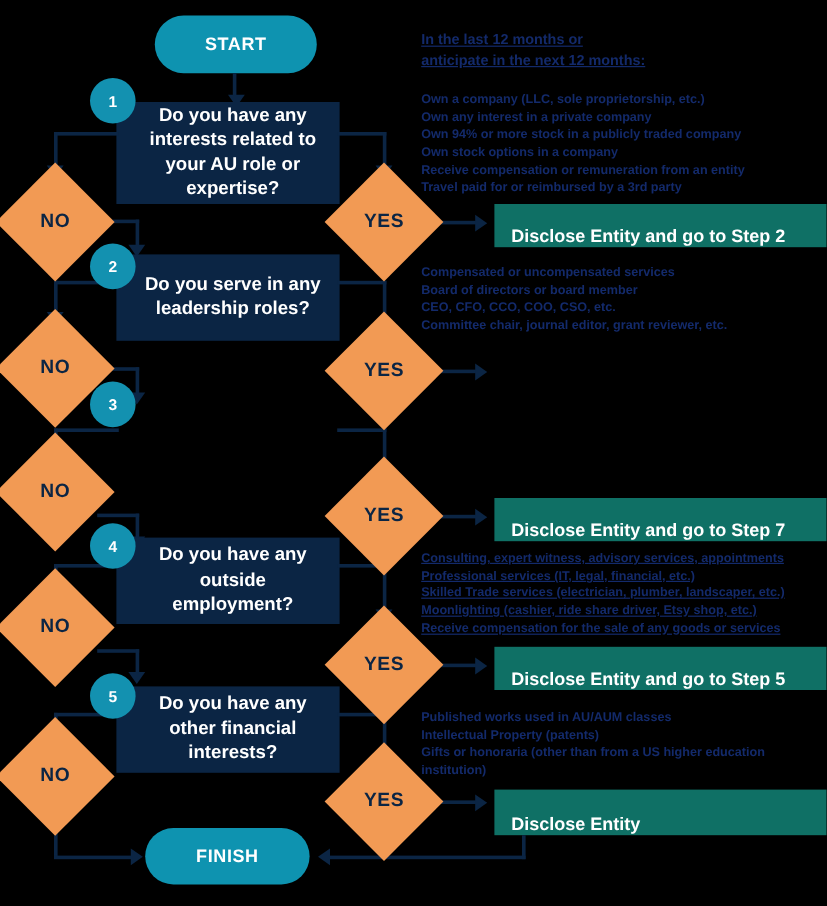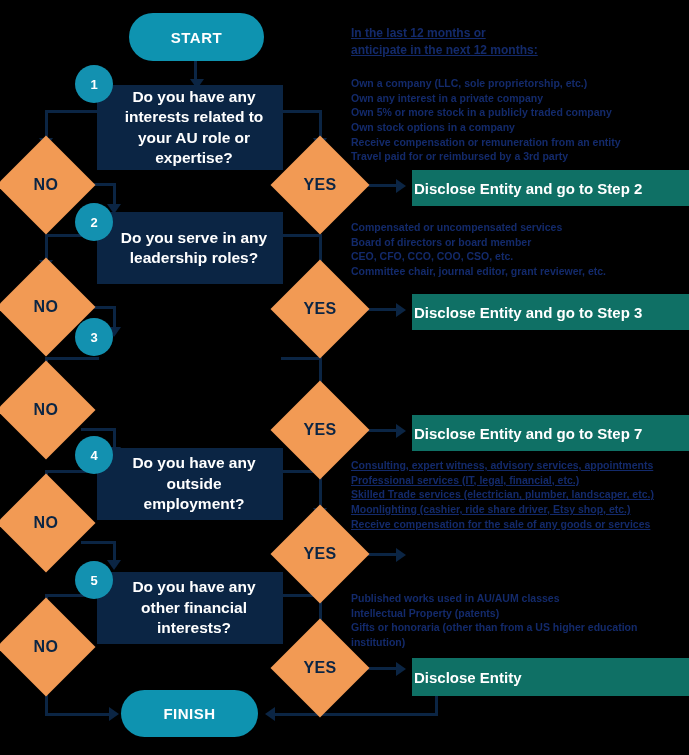--- a/index.html
+++ b/index.html
@@ -64,24 +64,24 @@
     font-weight:bold;
     font-size:16px;
     letter-spacing:.4px;
     z-index:2;
   }
 
   
   .disclose{
     background:#0f7065;
     color:#ffffff;
-    display:flex;align-items:center;
+    display:flex;align-items:flex-end;
     font-size:15px;
     font-weight:bold;
-    padding-left:2px;
+    padding-left:14px;
   }
 
   
   .rt-head{
     color:#132a6b;
     font-size:12px;
     font-weight:bold;
     line-height:1.45;
     white-space:pre-line;
   }
@@ -182,23 +182,20 @@
 
   <div class="ln abs" style="left:281px;top:234px;width:41px;height:3px;"></div>
   <div class="ln abs" style="left:319px;top:234px;width:3px;height:36px;"></div>
   <div class="arrow-d abs" style="left:313px;top:268px;"></div>
   <div class="abs diamond" style="left:285px;top:274px;width:70px;height:70px;">
     <span class="dshape"></span>
     <span class="dlabel">YES</span>
   </div>
   <div class="ln abs" style="left:355px;top:308px;width:46px;height:3px;"></div>
   <div class="arrow-r abs" style="left:396px;top:303px;"></div>
-  <div class="abs disclose" style="left:412px;top:294px;width:277px;height:36px;">
-    <span>Disclose Entity and go to Step 3</span>
-  </div>
 
   <div class="ln abs" style="left:81px;top:306px;width:35px;height:3px;"></div>
   <div class="ln abs" style="left:113px;top:306px;width:3px;height:24px;"></div>
   <div class="arrow-d abs" style="left:107px;top:327px;"></div>
 
   <div class="abs badge" style="left:75px;top:318px;width:38px;height:38px;">
     <span>3</span>
   </div>
 
   <div class="ln abs" style="left:45px;top:357px;width:54px;height:3px;"></div>
@@ -244,20 +241,23 @@
 
   <div class="ln abs" style="left:281px;top:470px;width:41px;height:3px;"></div>
   <div class="ln abs" style="left:319px;top:470px;width:3px;height:40px;"></div>
   <div class="arrow-d abs" style="left:313px;top:508px;"></div>
   <div class="abs diamond" style="left:285px;top:519px;width:70px;height:70px;">
     <span class="dshape"></span>
     <span class="dlabel">YES</span>
   </div>
   <div class="ln abs" style="left:355px;top:553px;width:46px;height:3px;"></div>
   <div class="arrow-r abs" style="left:396px;top:548px;"></div>
+  <div class="abs disclose" style="left:412px;top:539px;width:277px;height:36px;">
+    <span>Disclose Entity and go to Step 5</span>
+  </div>
 
   <div class="ln abs" style="left:81px;top:541px;width:35px;height:3px;"></div>
   <div class="ln abs" style="left:113px;top:541px;width:3px;height:22px;"></div>
   <div class="arrow-d abs" style="left:107px;top:560px;"></div>
 
   <div class="abs qbox" style="left:97px;top:572px;width:186px;height:72px;">
     <span class="qtext">Do you have any other
 financial interests?</span>
   </div>
   <div class="abs badge" style="left:75px;top:561px;width:38px;height:38px;">
@@ -295,21 +295,21 @@
 
   <div class="abs pill finish" style="left:121px;top:690px;width:137px;height:47px;">
     <span>FINISH</span>
   </div>
 
   <div class="abs rt-head" style="left:351px;top:25px;width:330px;text-decoration:underline;">In the last 12 months or
 anticipate in the next 12 months:</div>
 
   <div class="abs rt-list" style="left:351px;top:76px;width:335px;">Own a company (LLC, sole proprietorship, etc.)
 Own any interest in a private company
-Own 5% or more stock in a publicly traded company
+Own 94% or more stock in a publicly traded company
 Own stock options in a company
 Receive compensation or remuneration from an entity
 Travel paid for or reimbursed by a 3rd party</div>
 
   <div class="abs rt-list" style="left:351px;top:220px;width:335px;">Compensated or uncompensated services
 Board of directors or board member
 CEO, CFO, CCO, COO, CSO, etc.
 Committee chair, journal editor, grant reviewer, etc.</div>
 
 

